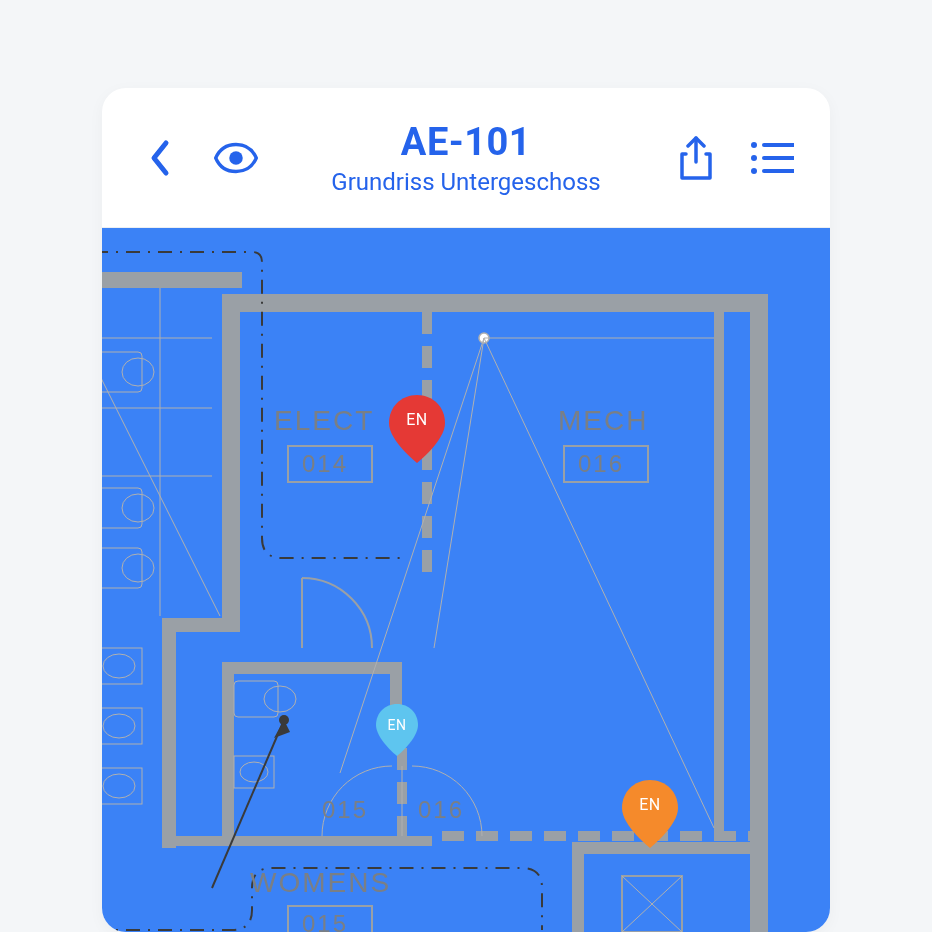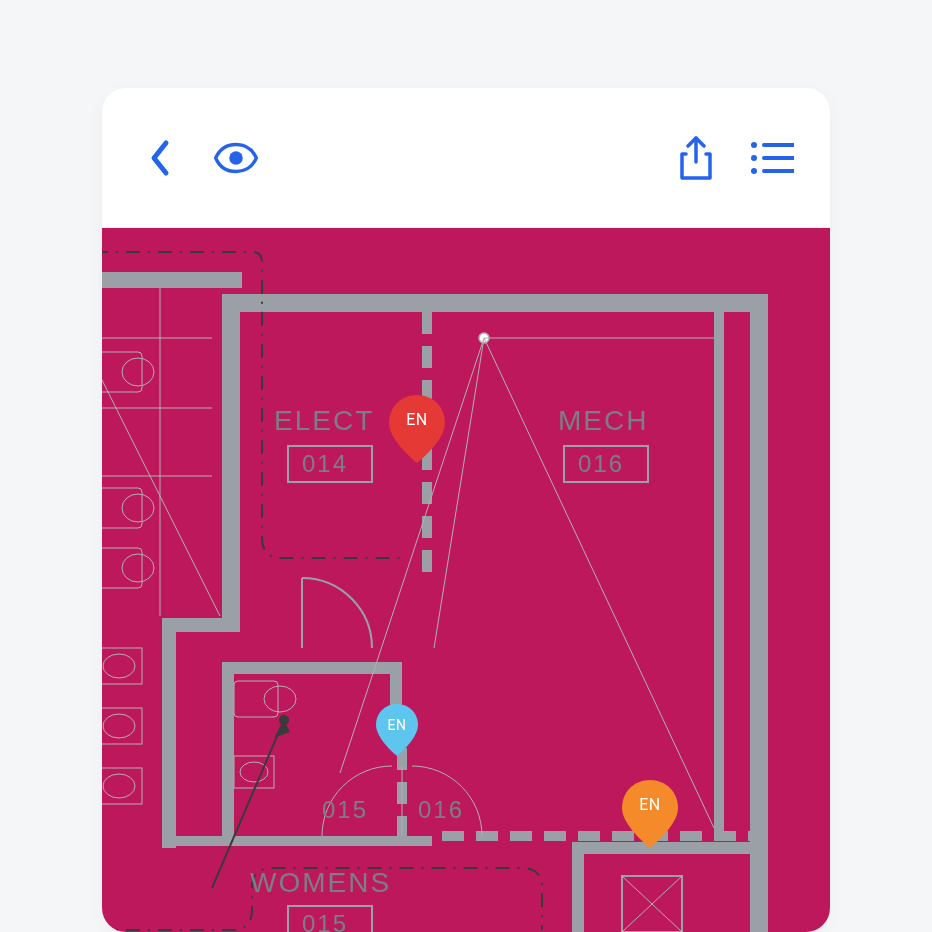--- a/index.html
+++ b/index.html
@@ -59,21 +59,21 @@
       display: flex;
       align-items: center;
       justify-content: center;
       color: #2563eb;
       cursor: pointer;
     }
     .viewer {
       position: relative;
       width: 100%;
       height: calc(100% - 140px);
-      background: #be185d;
+      background: #3b82f6;
       overflow: hidden;
     }
     .floorplan {
       position: absolute;
       inset: 0;
     }
     .wall-thick {
       fill: #9aa0a6;
     }
     .wall-thin {
@@ -143,20 +143,24 @@
         <svg width="24" height="38" viewBox="0 0 24 38">
           <polyline points="18,4 6,19 18,34" fill="none" stroke="currentColor" stroke-width="5" stroke-linecap="round" stroke-linejoin="round"></polyline>
         </svg>
       </div>
       <div class="icon-btn">
         <svg width="52" height="36" viewBox="0 0 52 36">
           <path d="M2,18 C8,4 20,2 26,2 C32,2 44,4 50,18 C44,32 32,34 26,34 C20,34 8,32 2,18 Z" fill="none" stroke="currentColor" stroke-width="4"></path>
           <circle cx="26" cy="18" r="8" fill="currentColor"></circle>
         </svg>
       </div>
+    </div>
+    <div class="header-center">
+      <div class="title">AE-101</div>
+      <div class="subtitle">Grundriss Untergeschoss</div>
     </div>
     <div class="header-right">
       <div class="icon-btn">
         <svg width="36" height="44" viewBox="0 0 36 44">
           <polyline points="10,10 18,2 26,10" fill="none" stroke="currentColor" stroke-width="3.5" stroke-linecap="round" stroke-linejoin="round"></polyline>
           <line x1="18" y1="2" x2="18" y2="26" stroke="currentColor" stroke-width="3.5" stroke-linecap="round"></line>
           <path d="M8,18 H4 V42 H32 V18 H28" fill="none" stroke="currentColor" stroke-width="3.5" stroke-linecap="round" stroke-linejoin="round"></path>
         </svg>
       </div>
       <div class="icon-btn">

